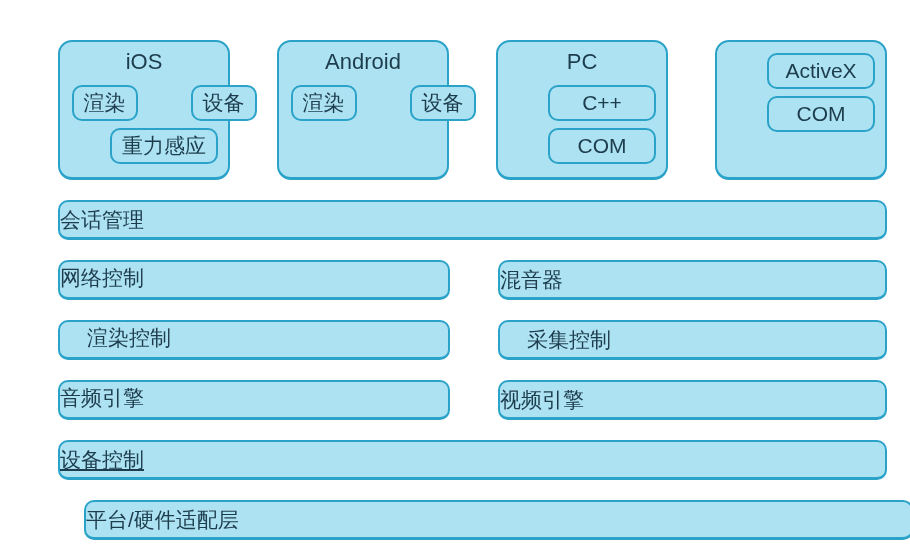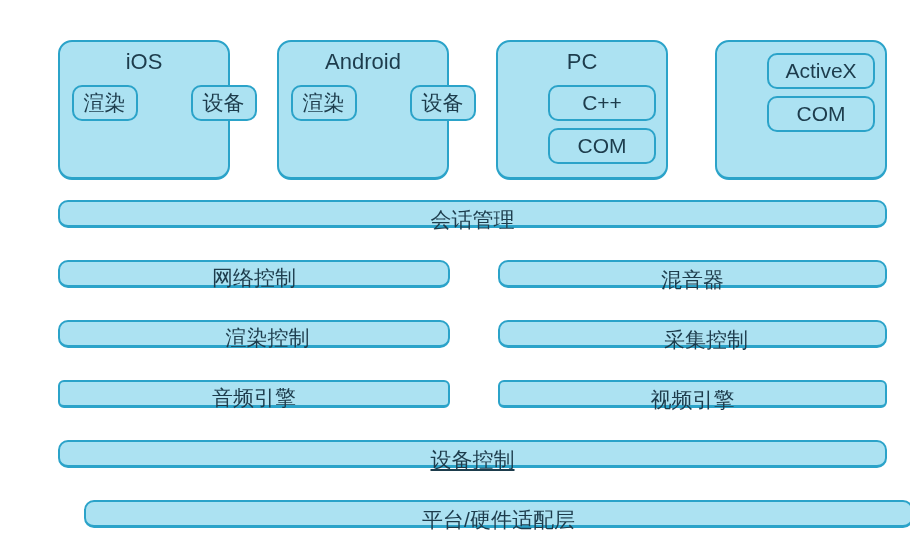--- a/index.html
+++ b/index.html
@@ -47,46 +47,49 @@
     border-radius: 10px;
     font-size: 21px; line-height: 32px; height: 36px;
     padding: 0 10px;
     text-align: center; white-space: nowrap; margin-left: 40px;
   }
   .chip.stretch { flex: 1; padding: 0 4px; }
 
   
   .bar {
     position: absolute;
-    height: 28px;
+    height: 40px;
     background: var(--fill);
     border: 2px solid var(--border);
     border-bottom-width: 3px;
     border-radius: 10px;
     font-size: 21px; line-height: 35px;
-    text-align: center; white-space: nowrap;
+    text-align: left; white-space: nowrap;
   }
   .bar.full  { left: 58px;  width: 829px; }
   .bar.lhalf { left: 58px;  width: 392px; font-family: Liberation Mono, monospace; }
   .bar.rhalf { left: 498px; width: 389px; }
   .y1 { top: 200px; } .y2 { top: 260px; } .y3 { top: 320px; padding-left: 27px; }
-  .y4 { top: 380px; border-radius: 6px; } .y5 { top: 440px; text-decoration: underline; } .y6 { top: 500px; margin-left: 26px; }
+  .y4 { top: 380px; } .y5 { top: 440px; text-decoration: underline; } .y6 { top: 500px; margin-left: 26px; }
 </style>
 </head>
 <body>
 
 <div class="canvas">
 
   <div class="platform-row">
 
     <div class="platform">
       <div class="ptitle">iOS</div>
       <div class="prow">
         <div class="chip">渲染</div>
         <div class="chip">设备</div>
+      </div>
+      <div class="prow">
+        <div class="chip stretch">重力感应</div>
       </div>
     </div>
 
     <div class="platform">
       <div class="ptitle">Android</div>
       <div class="prow">
         <div class="chip">渲染</div>
         <div class="chip">设备</div>
       </div>
       <div class="prow">

